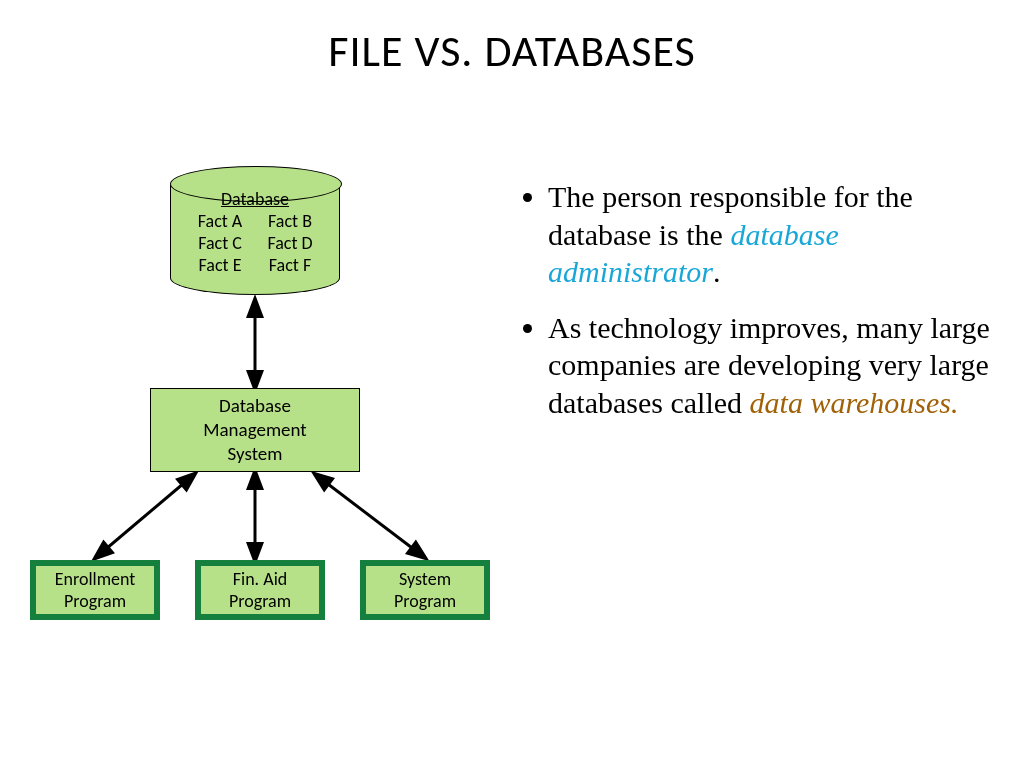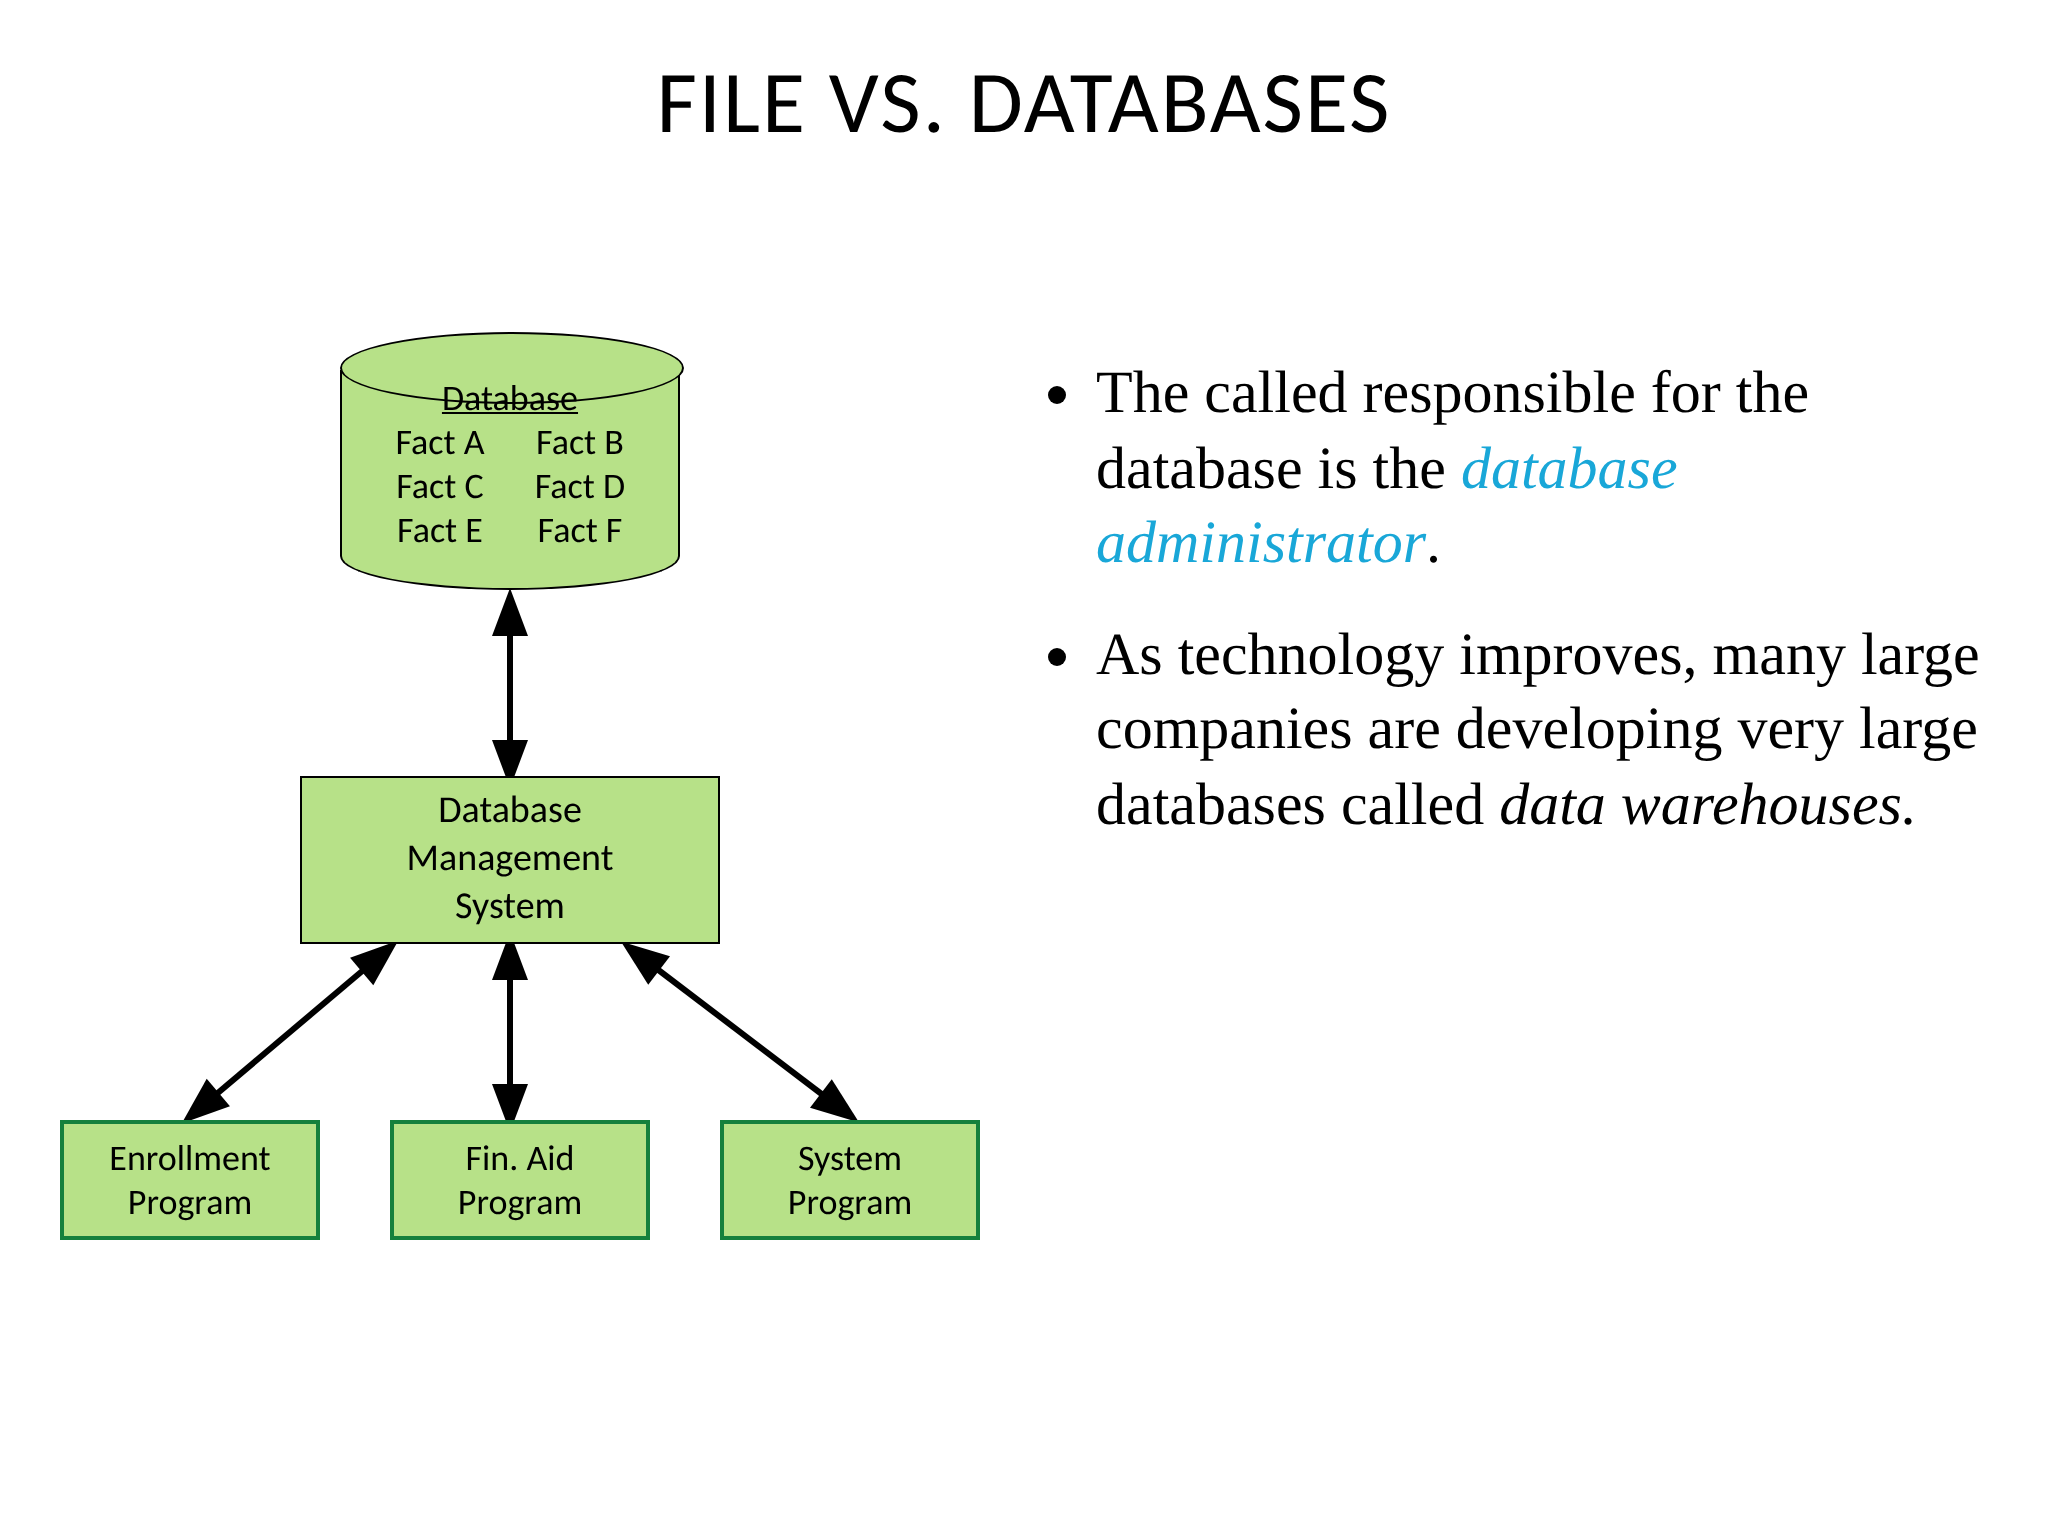--- a/index.html
+++ b/index.html
@@ -98,21 +98,21 @@
     top: 402px;
     left: 0;
     width: 460px;
     display: flex;
     justify-content: space-between;
   }
   .program {
     width: 130px;
     height: 60px;
     background: #b7e188;
-    border: 2px solid #15803d;
+    border: 6px solid #15803d;
     font-size: 18px;
     line-height: 22px;
     text-align: center;
     display: flex;
     flex-direction: column;
     justify-content: center;
     box-sizing: border-box;
   }
   
   .content {
@@ -130,21 +130,21 @@
     padding-left: 28px;
   }
   .content li {
     margin-bottom: 18px;
   }
   .em-blue {
     color: #19a7d8;
     font-style: italic;
   }
   .em-blue-inline {
-    color: #000000;
+    color: #a16207;
     font-style: italic;
   }
   svg.arrows {
     position: absolute;
     left: 0;
     top: 0;
     width: 460px;
     height: 520px;
     z-index: 0;
   }
@@ -208,19 +208,19 @@
     <div class="program">
       <span>System</span>
       <span>Program</span>
     </div>
   </div>
 </div>
 
 <div class="content">
   <ul>
     <li>
-      <span>The called responsible for the database is the </span><span class="em-blue">database administrator</span><span>.</span>
+      <span>The person responsible for the database is the </span><span class="em-blue">database administrator</span><span>.</span>
     </li>
     <li>
       <span>As technology improves, many large companies are developing very large databases called </span><span class="em-blue-inline">data warehouses.</span>
     </li>
   </ul>
 </div>
 
 </body></html>

